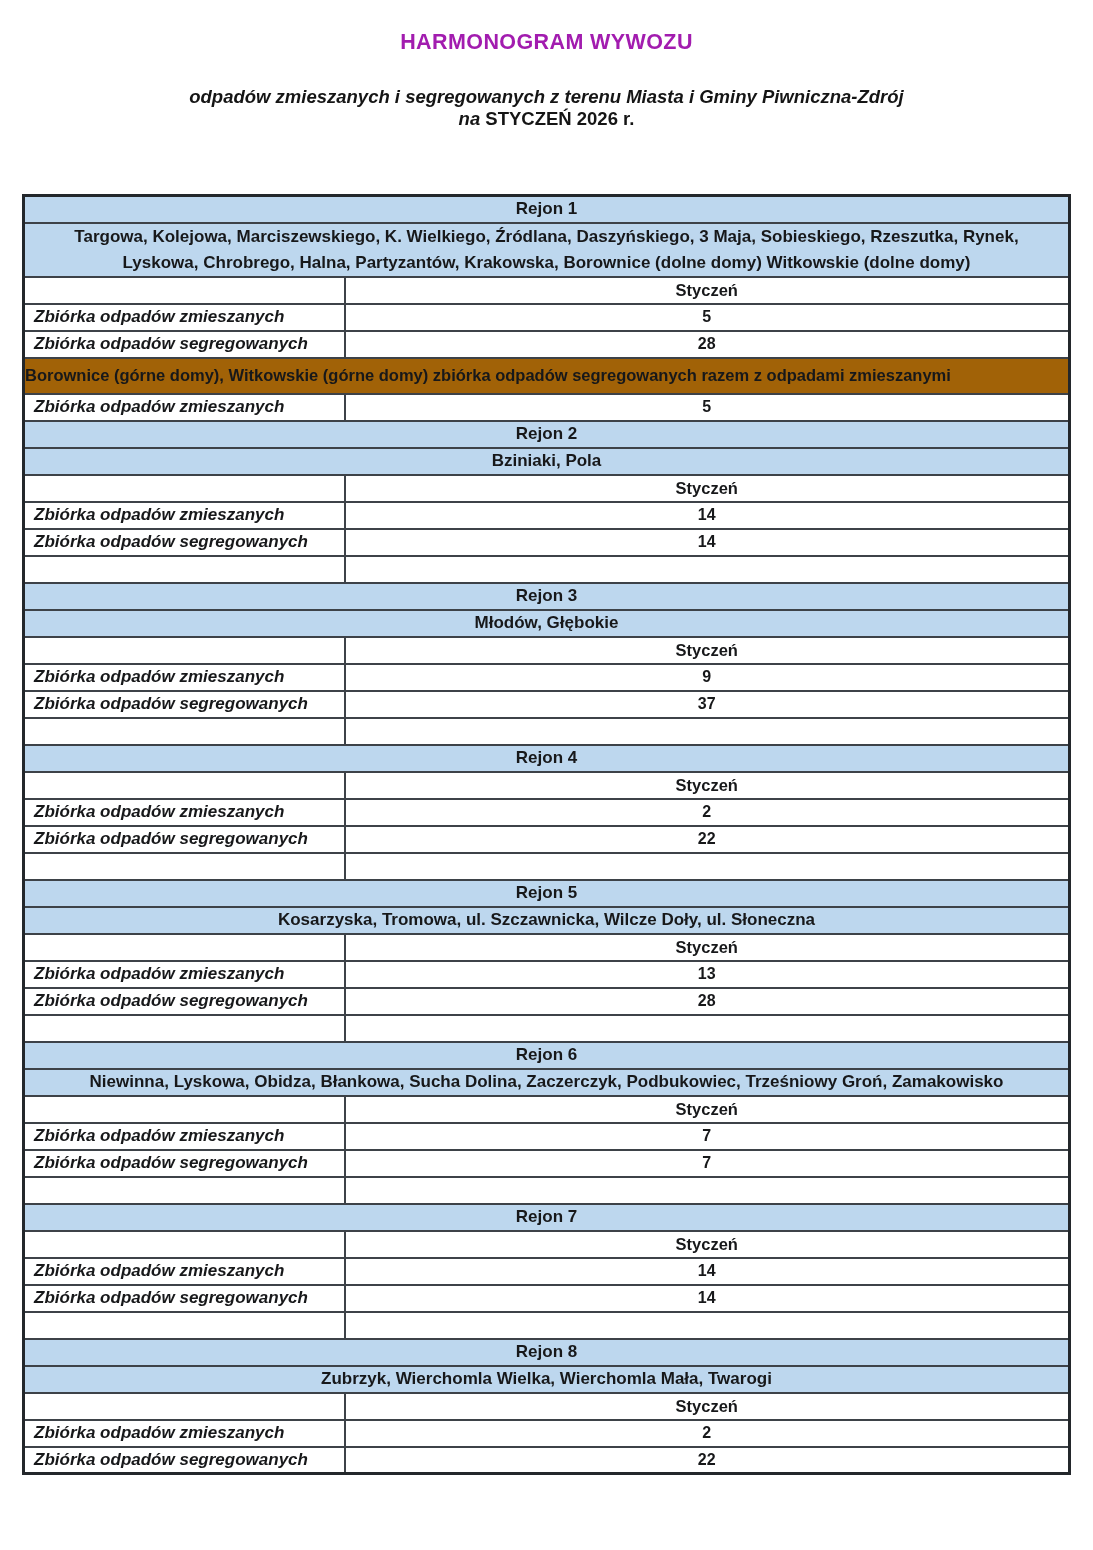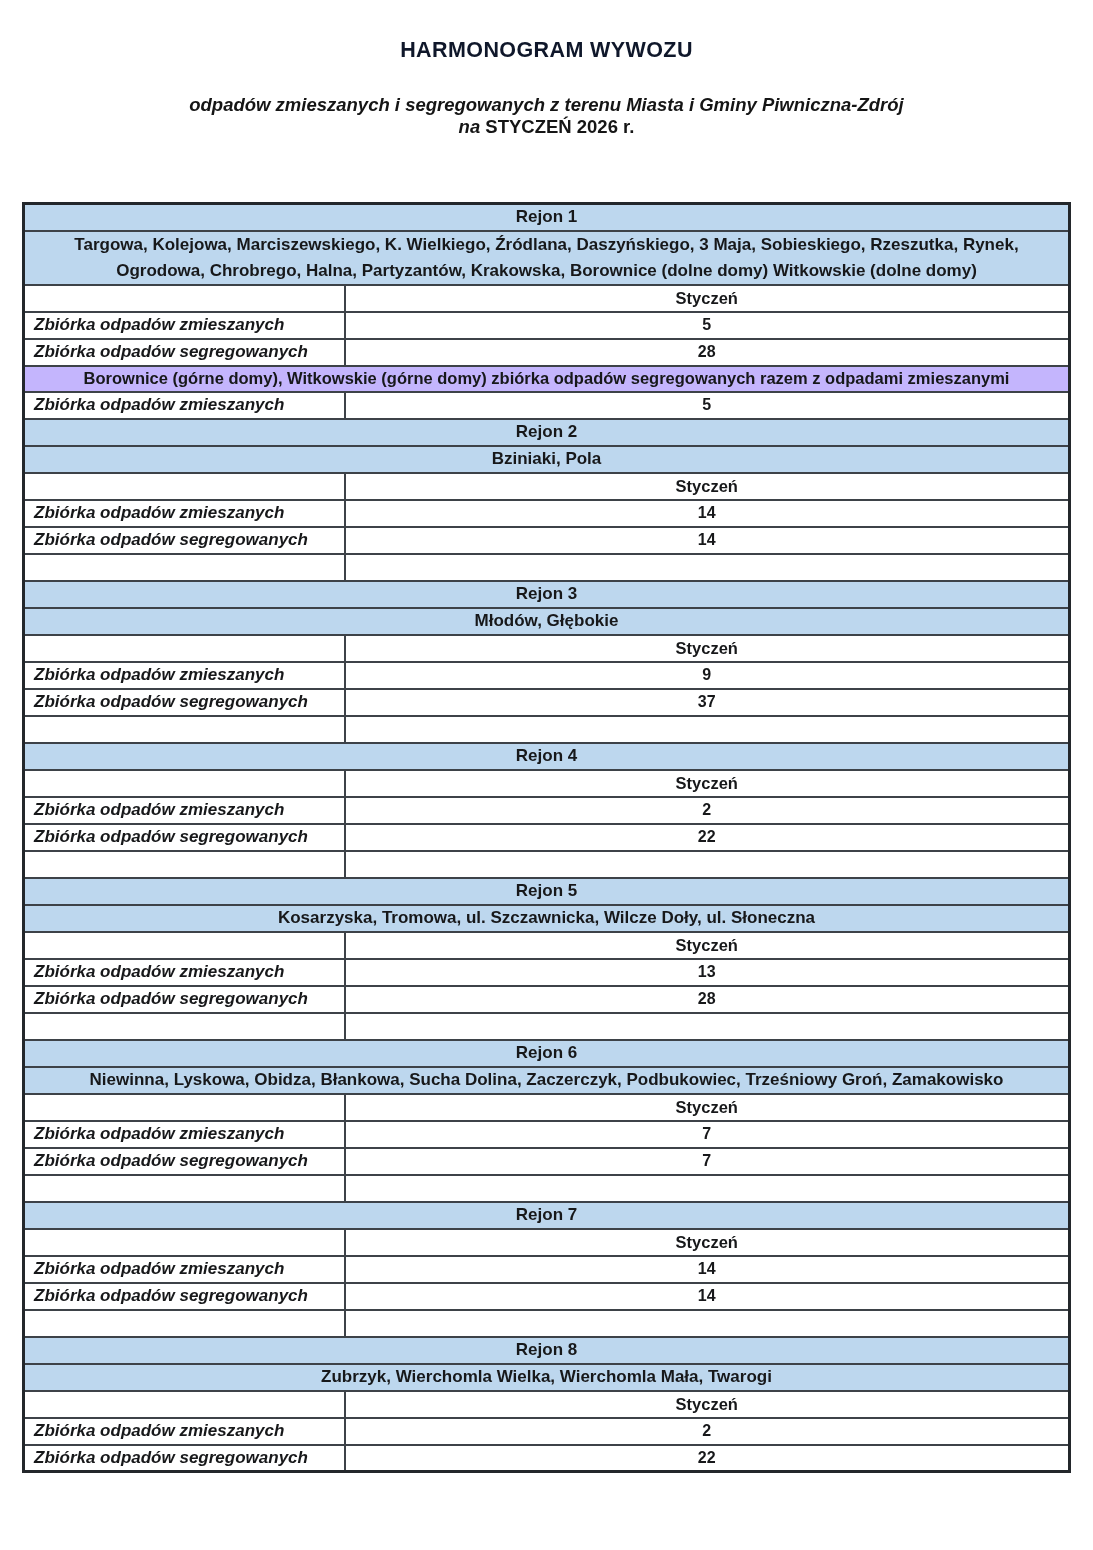--- a/index.html
+++ b/index.html
@@ -16,26 +16,26 @@
     font-family: "Liberation Sans", sans-serif;
     color: var(--text-color);
     overflow: hidden;
   }
   .page {
     width: 1093px;
     height: 1550px;
     background: #ffffff;
   }
   .doc-title {
-    padding-top: 38px;
+    padding-top: 30px;
     text-align: center;
     font-weight: bold;
     font-size: 21.5px;
     letter-spacing: 0.4px;
-    color: #0f172a;
+    color: #a21caf;
   }
   .doc-subtitle {
     margin-top: 31px;
     text-align: center;
     font-weight: bold;
     font-style: italic;
     font-size: 18.5px;
     color: #151515;
   }
   .doc-subtitle-2 {
@@ -86,25 +86,25 @@
     font-size: 17px;
     padding-left: 9px;
     text-align: left;
   }
   tr.data-row td.value-cell {
     text-align: center;
     font-weight: bold;
     font-size: 16px;
   }
   tr.note-row td {
-    text-align: center;
+    text-align: left;
     font-weight: bold;
     font-size: 16.5px;
-    height: 26px;
-    background: #c4b5fd;
+    height: 36px;
+    background: #a16207;
   }
   tr.empty-row td { background: #ffffff; }
 </style>
 </head>
 <body>
 
 <div class="page">
 
   <div class="doc-title">HARMONOGRAM WYWOZU</div>
 
@@ -117,21 +117,21 @@
   <table class="schedule">
     <colgroup>
       <col style="width:321px">
       <col style="width:725px">
     </colgroup>
     <tbody>
         <tr class="region-header-row">
           <td colspan="2">Rejon 1</td>
         </tr>
         <tr class="streets-row">
-          <td colspan="2" class="two-line"><span>Targowa, Kolejowa, Marciszewskiego, K. Wielkiego, Źródlana, Daszyńskiego, 3 Maja, Sobieskiego, Rzeszutka, Rynek,</span><br><span>Ogrodowa, Chrobrego, Halna, Partyzantów, Krakowska, Borownice (dolne domy) Witkowskie (dolne domy)</span></td>
+          <td colspan="2" class="two-line"><span>Targowa, Kolejowa, Marciszewskiego, K. Wielkiego, Źródlana, Daszyńskiego, 3 Maja, Sobieskiego, Rzeszutka, Rynek,</span><br><span>Lyskowa, Chrobrego, Halna, Partyzantów, Krakowska, Borownice (dolne domy) Witkowskie (dolne domy)</span></td>
         </tr>
         <tr class="month-row">
           <td></td>
           <td class="value-cell">Styczeń</td>
         </tr>
         <tr class="data-row">
           <td class="label-cell">Zbiórka odpadów zmieszanych</td>
           <td class="value-cell">5</td>
         </tr>
         <tr class="data-row">

